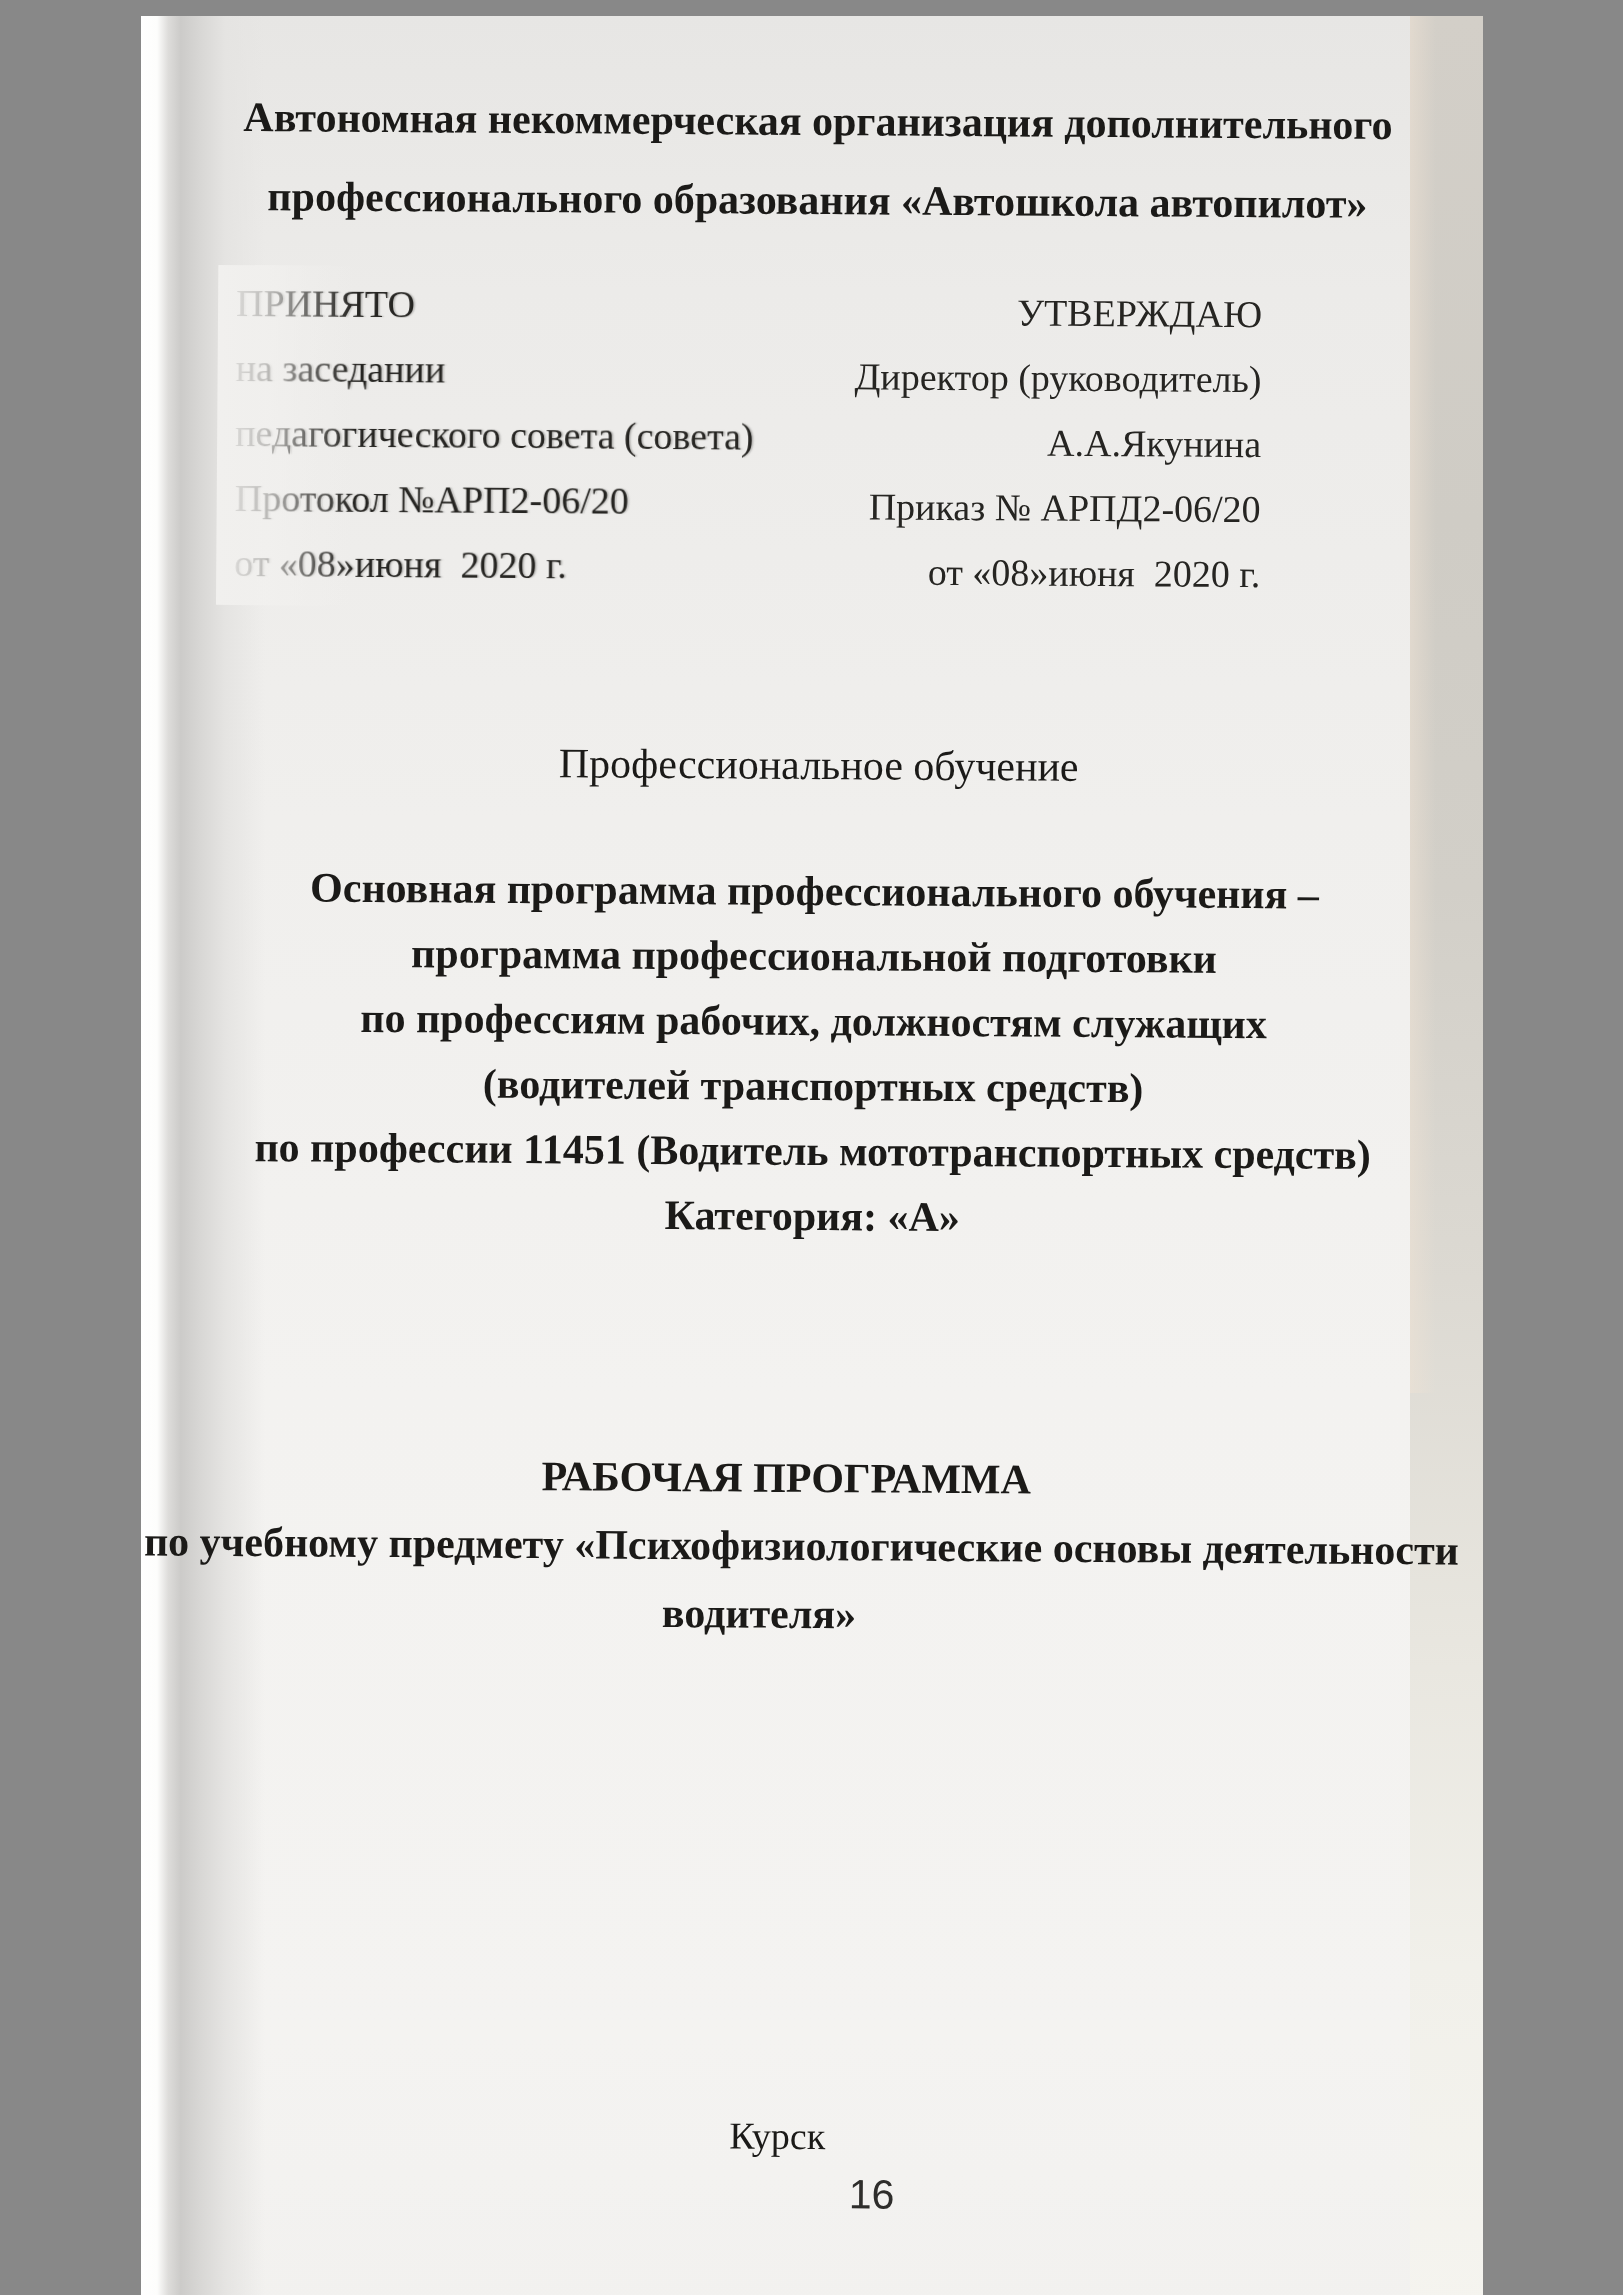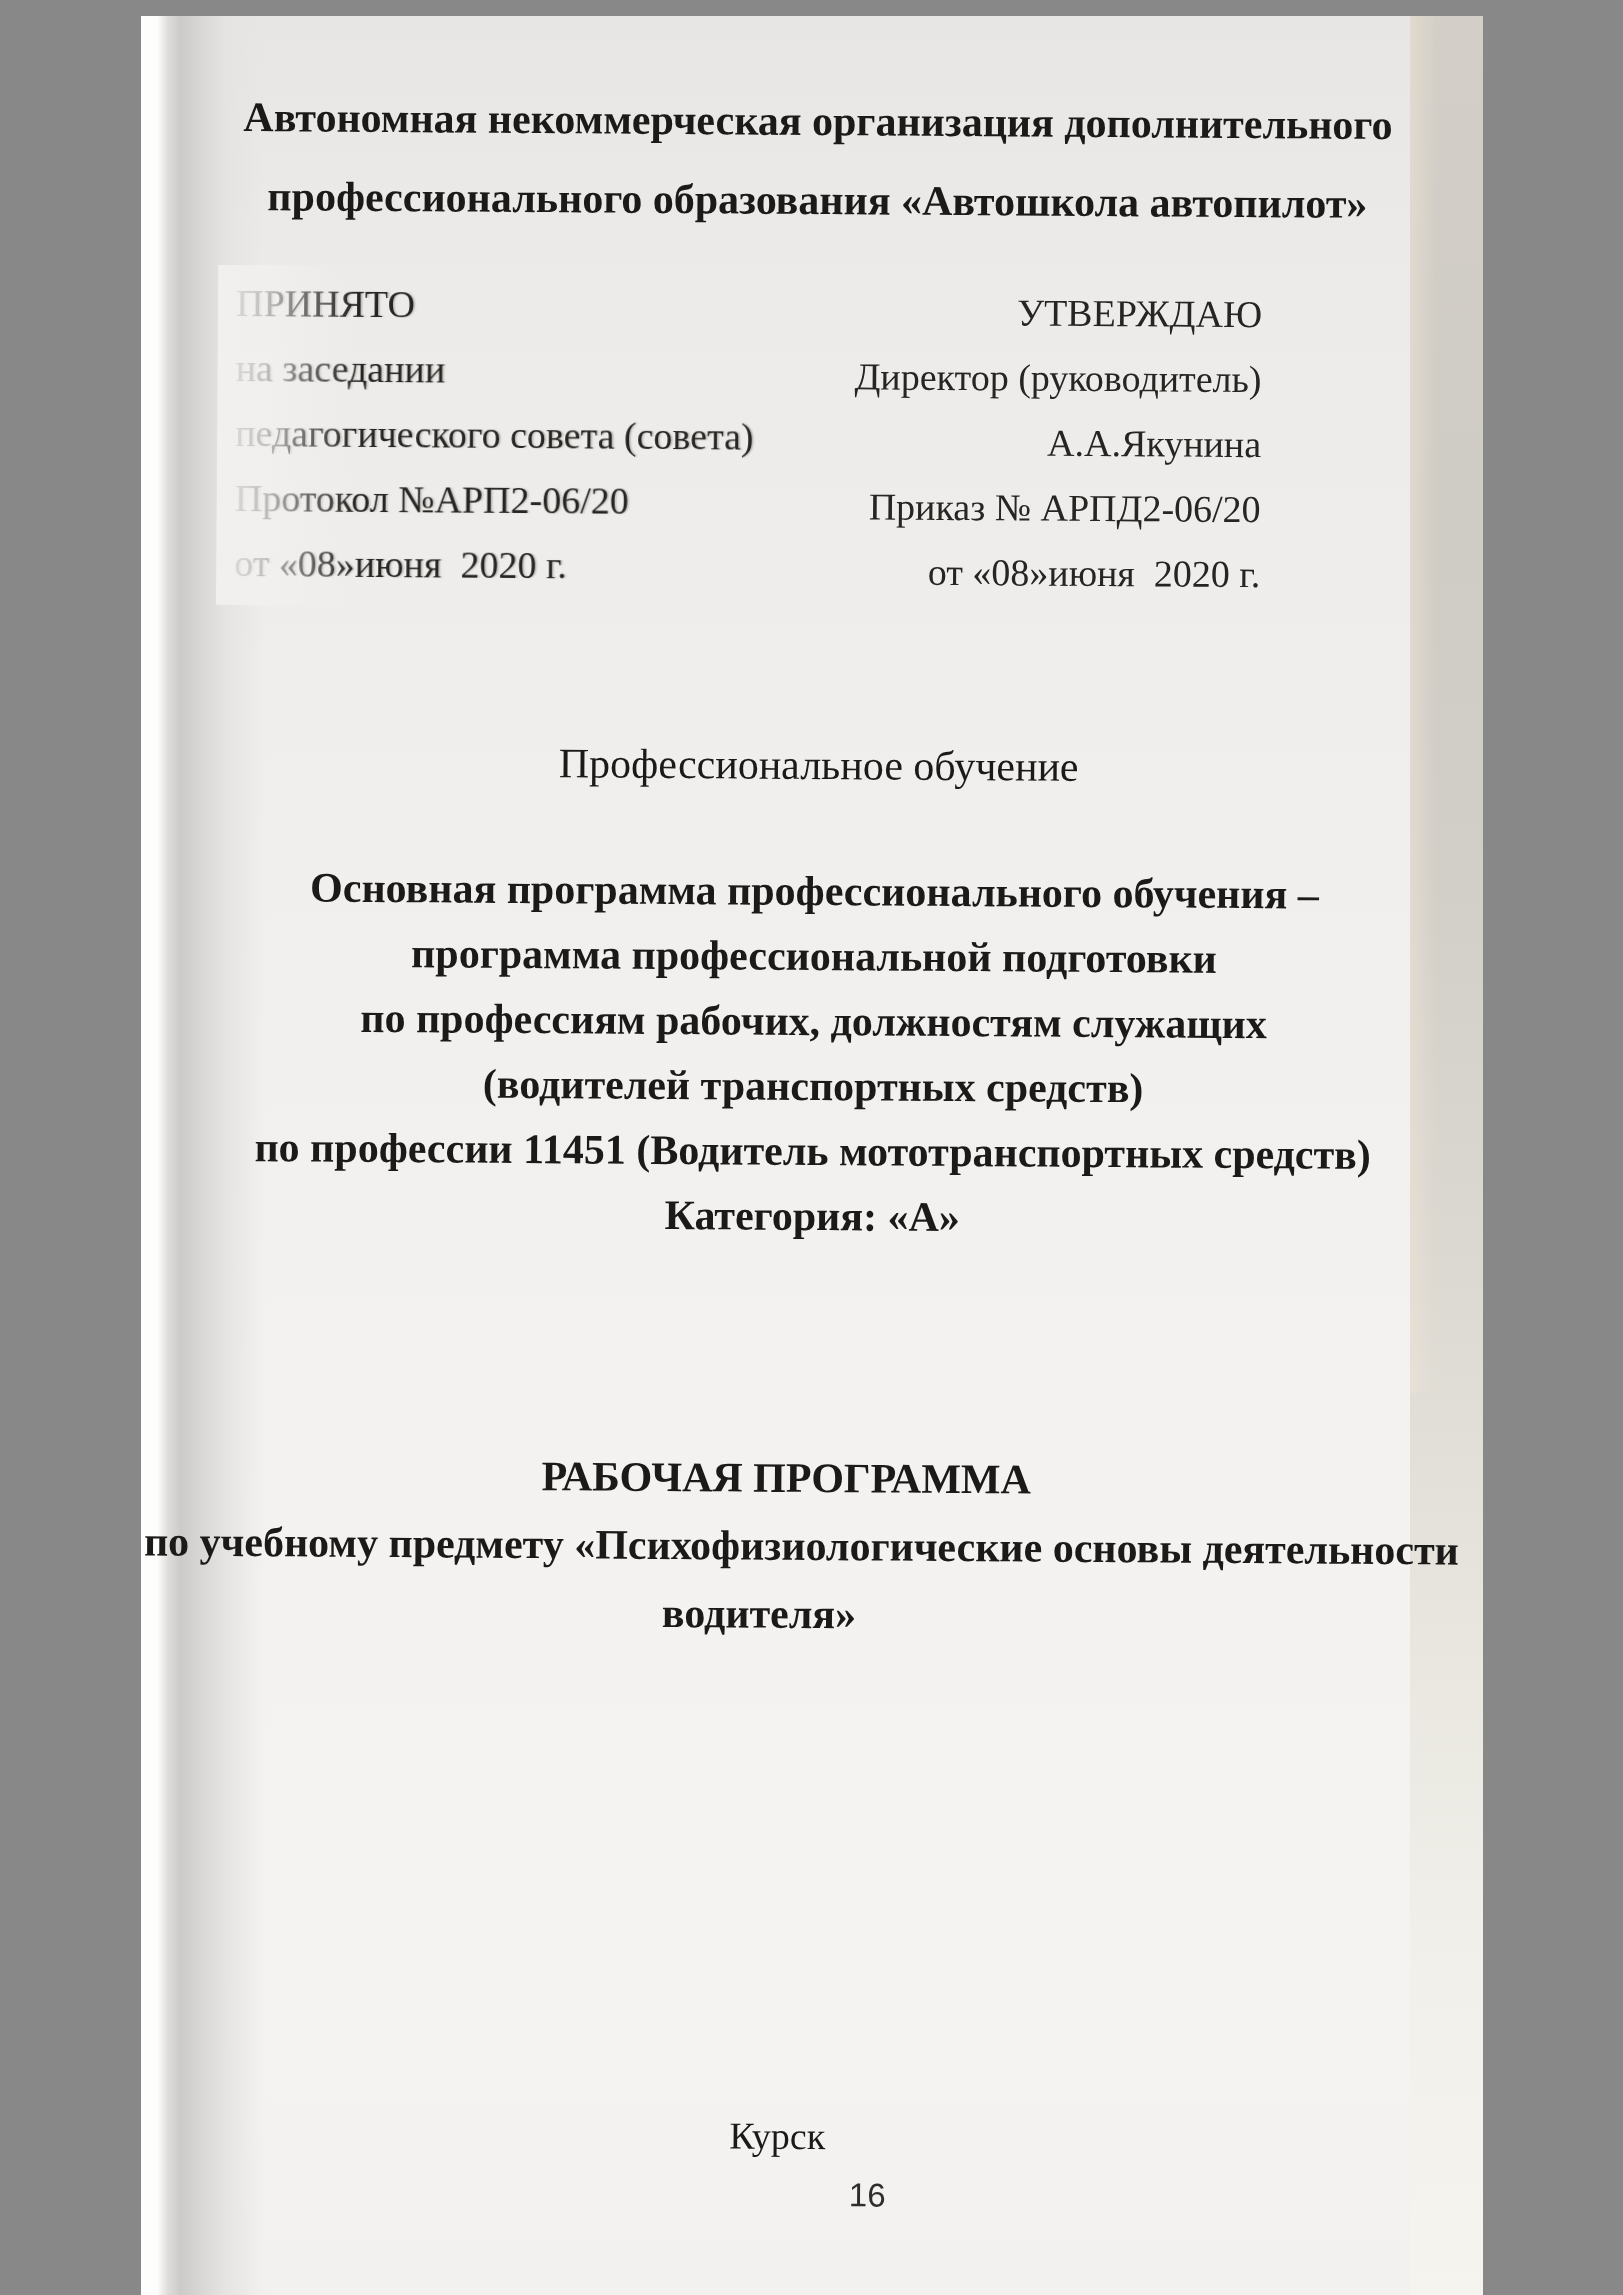--- a/index.html
+++ b/index.html
@@ -84,21 +84,21 @@
   .shift-a { transform: translateX(-15.7px); }
   .shift-b { transform: translateX(-42px); }
   .city {
     position: absolute; top: 2093px; left: 0; width: 100%;
     text-align: center; font-size: 38px; line-height: 46px;
     transform: translateX(-22px);
   }
   .page-number {
     position: absolute; top: 2157px; left: 721px;
     font-family: "Liberation Sans", "DejaVu Sans", sans-serif;
-    font-size: 33px; line-height: 35px; color: #2e2d2b;
+    font-size: 41px; line-height: 35px; color: #2e2d2b;
   }
 </style>
 </head>
 <body>
 
 <div class="page">
 
   <div class="edge-left"></div>
   <div class="edge-right"></div>
   <div class="edge-bottom"></div>

